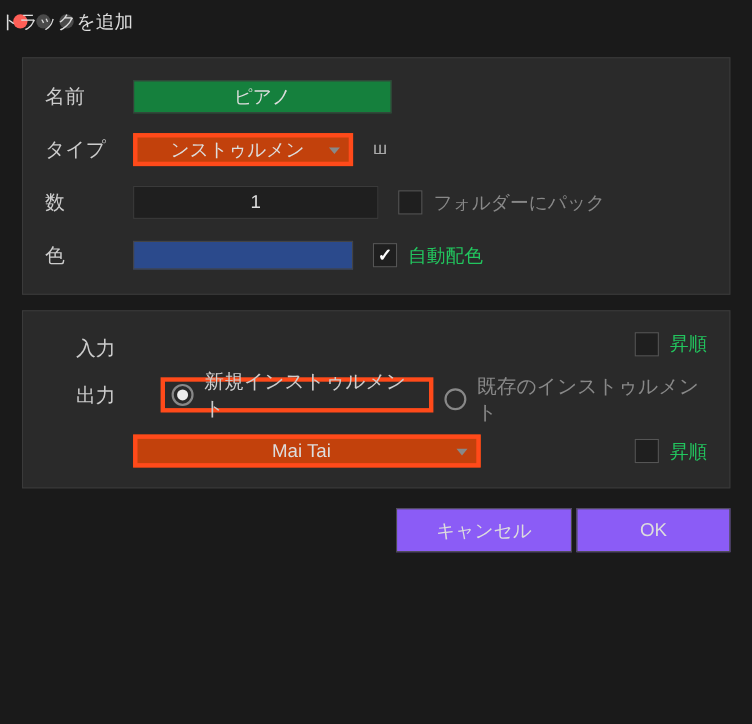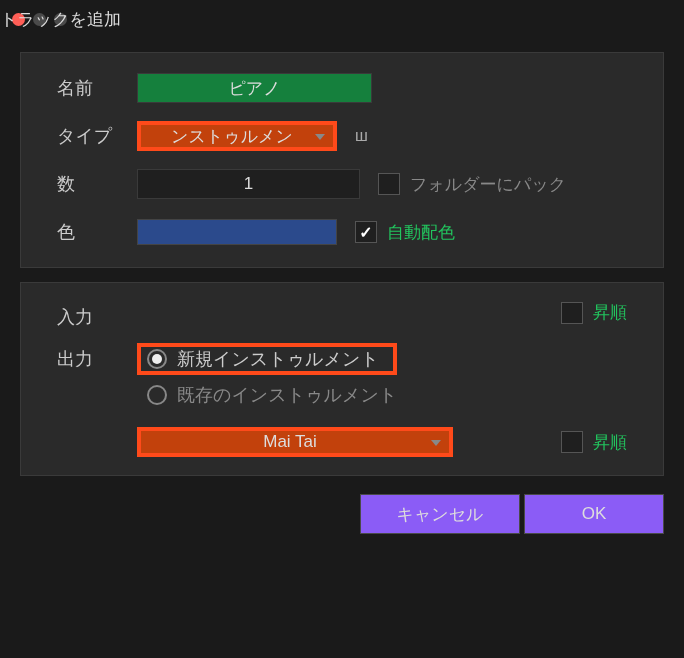--- a/index.html
+++ b/index.html
@@ -34,21 +34,21 @@
       position: absolute;
       left: 0; right: 0;
       text-align: left;
       font-size: 17px;
       color: #ddd;
     }
     .panel {
       background: #2a2a2a;
       border: 1px solid #3a3a3a;
       margin: 14px 20px;
-      padding: 18px 36px;
+      padding: 18px 20px;
     }
     .row {
       display: flex;
       align-items: center;
       min-height: 34px;
       margin-bottom: 14px;
     }
     .row:last-child { margin-bottom: 0; }
     .label {
       width: 80px;
@@ -159,20 +159,21 @@
     }
     .radio-label {
       font-size: 18px;
       color: #ccc;
     }
     .radio-label.dim { color: #888; }
     .panel2-row {
       display: flex;
       align-items: flex-start;
       margin-bottom: 14px;
+      margin-left: 28px;
     }
     .panel2-row .label { padding-top: 4px; }
     .dd-input { width: 380px; }
     .dd-instr { width: 316px; }
     .dd-type { width: 200px; }
     .button-bar {
       display: flex;
       justify-content: flex-end;
       gap: 4px;
       padding: 4px 20px 14px;
@@ -185,21 +186,20 @@
       color: #ddd;
       font-size: 17px;
       display: flex;
       align-items: center;
       justify-content: center;
       cursor: pointer;
     }
     .btn.ok { min-width: 140px; }
     .output-block {
       display: flex;
-      flex-direction: column;
     }
     .indent-row {
       display: flex;
       align-items: center;
       margin-top: 16px;
     }
     .spacer-80 { width: 80px; flex-shrink: 0; }
     .gap-right { margin-left: auto; display: flex; align-items: center; }
   </style>
 </head>

